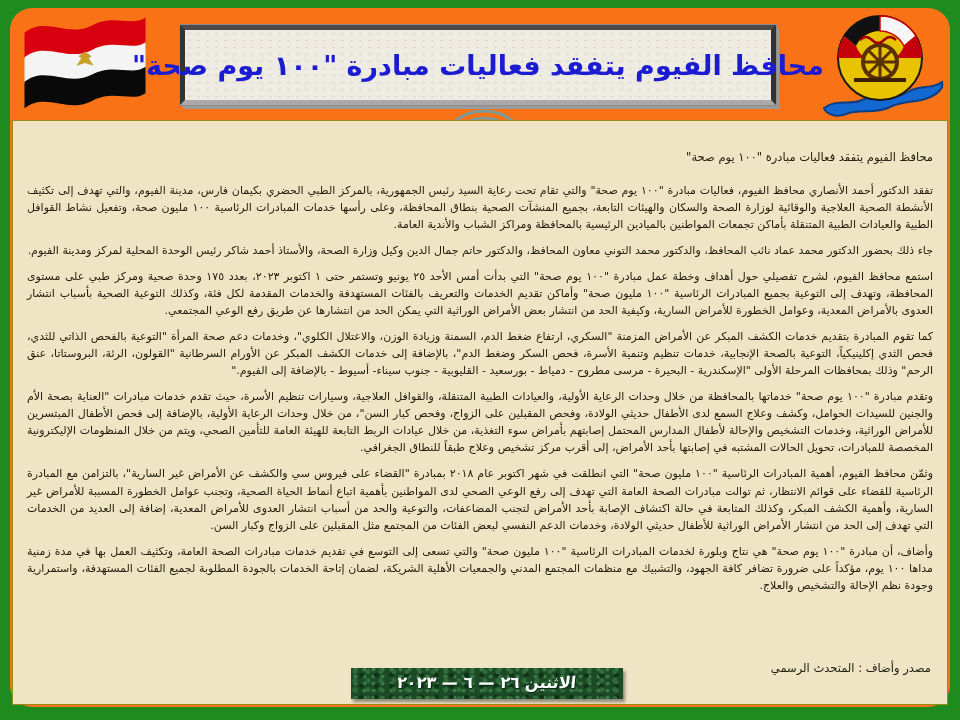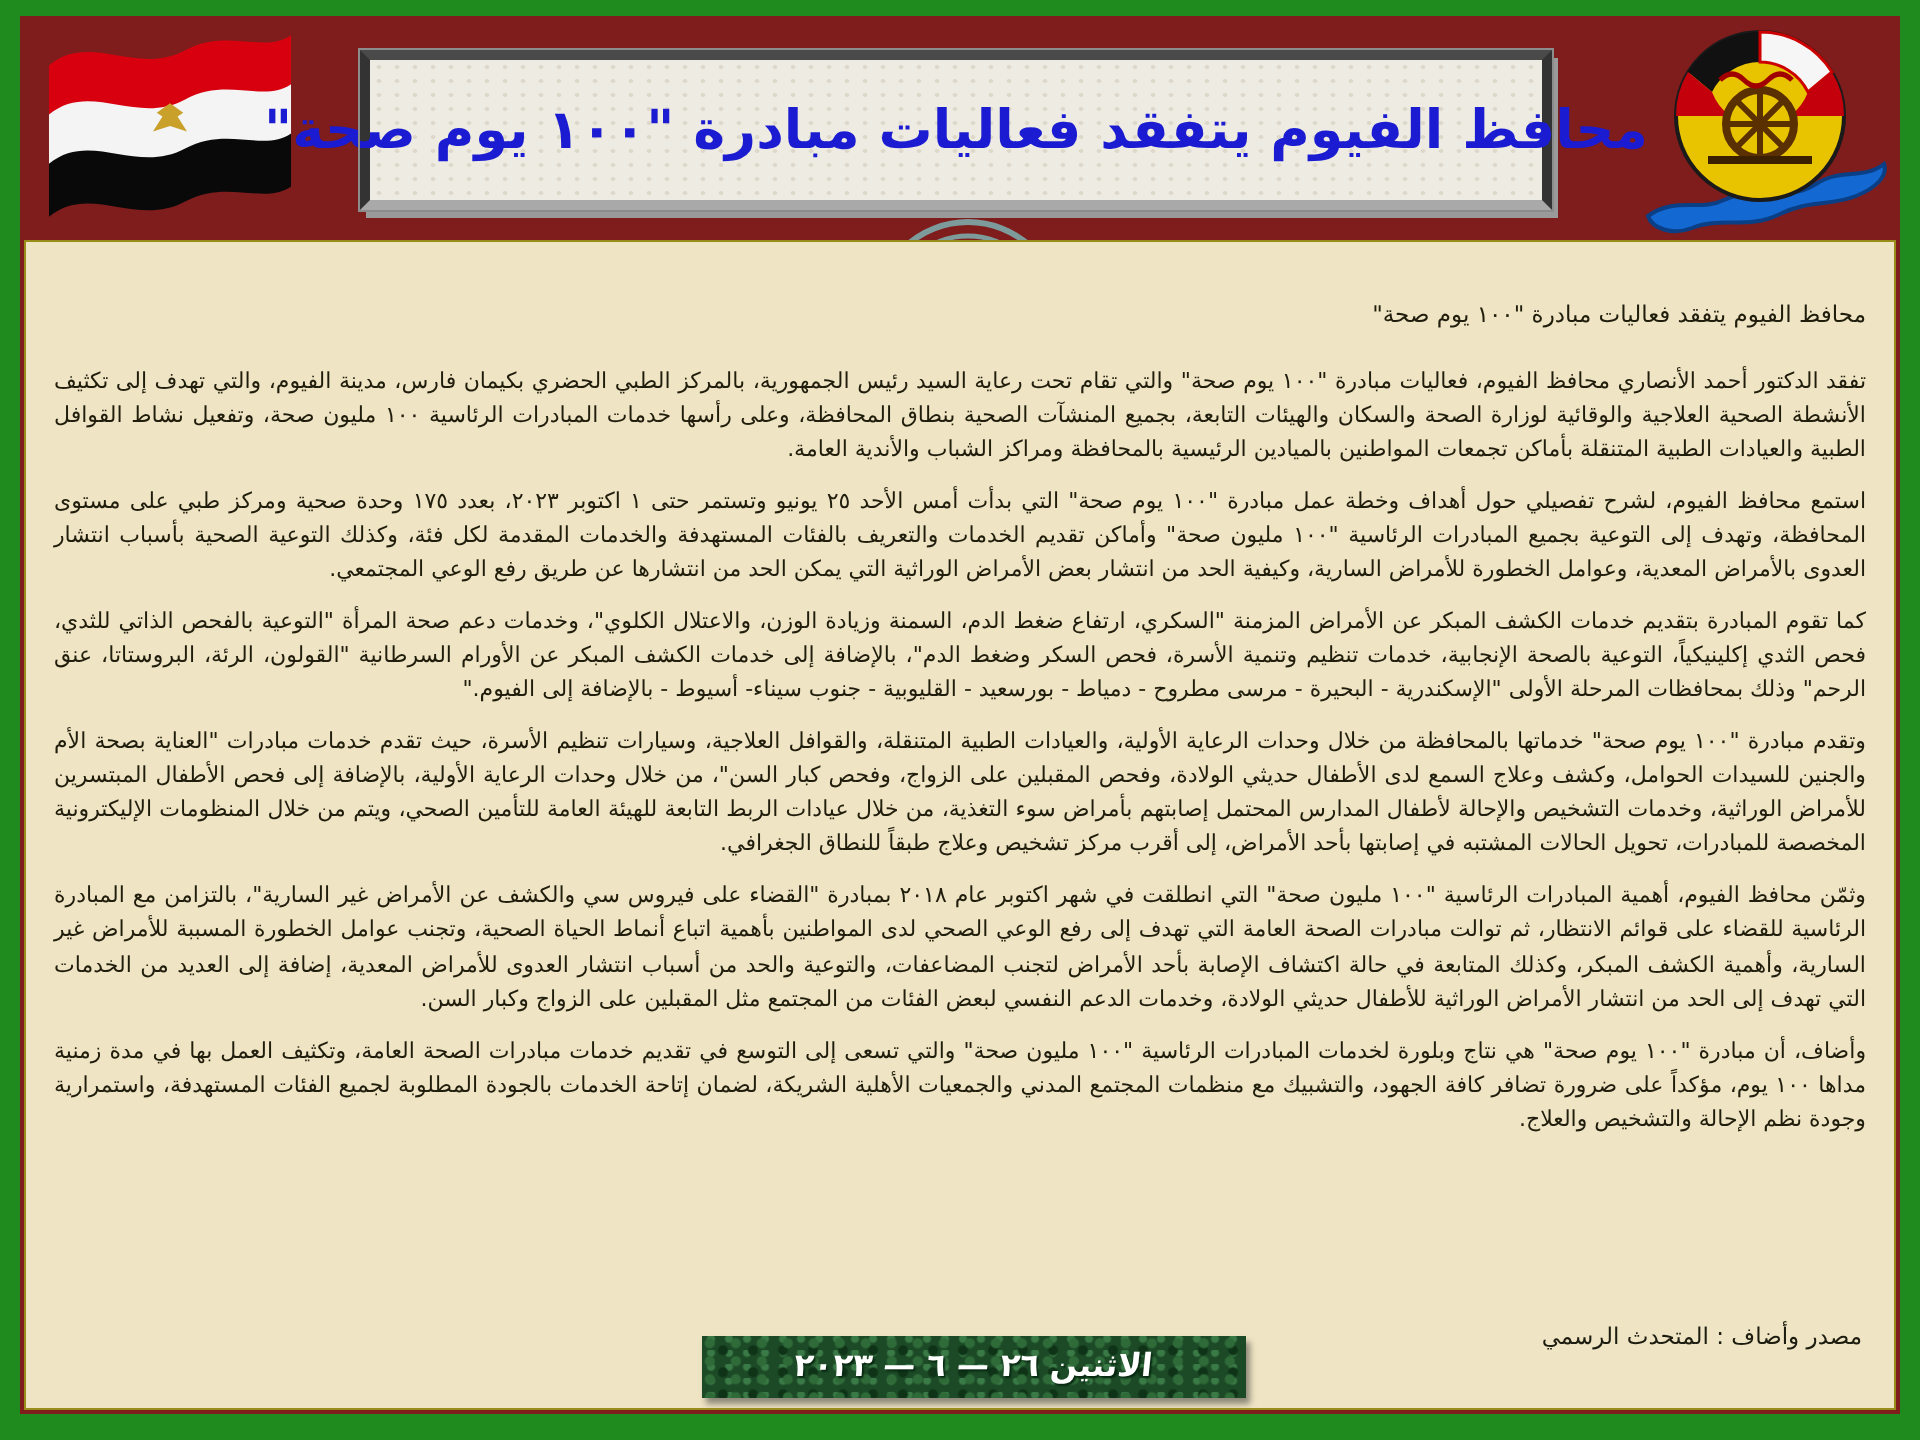--- a/index.html
+++ b/index.html
@@ -8,21 +8,22 @@
     background:#cfcfcf;
   }
   .page{
     position:relative;
     width:960px;height:720px;
     background:#1f8b1f;            
     overflow:hidden;
   }
   .inner{
     position:absolute; top:8px; left:10px; right:10px; bottom:13px;
-    background:#7f1d1d;
+    background:#f97316;
+    border-radius:22px;
   }
   
   .flag{
     position:absolute; left:4px; top:2px; width:142px; height:104px;
   }
   .title-box{
     position:absolute; left:170px; top:17px; width:596px; height:80px;
     background:#edebe2;
     background-image:radial-gradient(#ddd8c9 1px, transparent 1.4px);
     background-size:9px 7px;
@@ -115,20 +116,21 @@
 
       <circle cx="64" cy="52" r="17" fill="none" stroke="#5a3000" stroke-width="4"></circle>
       <path d="M64,35 V69 M47,52 H81 M52,40 L76,64 M76,40 L52,64" stroke="#5a3000" stroke-width="3"></path>
       <path d="M38,70 H90" stroke="#3b2000" stroke-width="4"></path>
       <path d="M44,30 q6,-6 12,0 q6,6 12,0 q6,-6 12,0" fill="none" stroke="#a00000" stroke-width="2.5"></path>
     </svg>
 
     <div class="content">
       <p class="headline">محافظ الفيوم يتفقد فعاليات مبادرة "١٠٠ يوم صحة"</p>
       <p>تفقد الدكتور أحمد الأنصاري محافظ الفيوم، فعاليات مبادرة "١٠٠ يوم صحة" والتي تقام تحت رعاية السيد رئيس الجمهورية، بالمركز الطبي الحضري بكيمان فارس، مدينة الفيوم، والتي تهدف إلى تكثيف الأنشطة الصحية العلاجية والوقائية لوزارة الصحة والسكان والهيئات التابعة، بجميع المنشآت الصحية بنطاق المحافظة، وعلى رأسها خدمات المبادرات الرئاسية ١٠٠ مليون صحة، وتفعيل نشاط القوافل الطبية والعيادات الطبية المتنقلة بأماكن تجمعات المواطنين بالميادين الرئيسية بالمحافظة ومراكز الشباب والأندية العامة.</p>
+      <p>جاء ذلك بحضور الدكتور محمد عماد نائب المحافظ، والدكتور محمد التوني معاون المحافظ، والدكتور حاتم جمال الدين وكيل وزارة الصحة، والأستاذ أحمد شاكر رئيس الوحدة المحلية لمركز ومدينة الفيوم.</p>
       <p>استمع محافظ الفيوم، لشرح تفصيلي حول أهداف وخطة عمل مبادرة "١٠٠ يوم صحة" التي بدأت أمس الأحد ٢٥ يونيو وتستمر حتى ١ اكتوبر ٢٠٢٣، بعدد ١٧٥ وحدة صحية ومركز طبي على مستوى المحافظة، وتهدف إلى التوعية بجميع المبادرات الرئاسية "١٠٠ مليون صحة" وأماكن تقديم الخدمات والتعريف بالفئات المستهدفة والخدمات المقدمة لكل فئة، وكذلك التوعية الصحية بأسباب انتشار العدوى بالأمراض المعدية، وعوامل الخطورة للأمراض السارية، وكيفية الحد من انتشار بعض الأمراض الوراثية التي يمكن الحد من انتشارها عن طريق رفع الوعي المجتمعي.</p>
       <p>كما تقوم المبادرة بتقديم خدمات الكشف المبكر عن الأمراض المزمنة "السكري، ارتفاع ضغط الدم، السمنة وزيادة الوزن، والاعتلال الكلوي"، وخدمات دعم صحة المرأة "التوعية بالفحص الذاتي للثدي، فحص الثدي إكلينيكياً، التوعية بالصحة الإنجابية، خدمات تنظيم وتنمية الأسرة، فحص السكر وضغط الدم"، بالإضافة إلى خدمات الكشف المبكر عن الأورام السرطانية "القولون، الرئة، البروستاتا، عنق الرحم" وذلك بمحافظات المرحلة الأولى "الإسكندرية - البحيرة - مرسى مطروح - دمياط - بورسعيد - القليوبية - جنوب سيناء- أسيوط - بالإضافة إلى الفيوم."</p>
       <p>وتقدم مبادرة "١٠٠ يوم صحة" خدماتها بالمحافظة من خلال وحدات الرعاية الأولية، والعيادات الطبية المتنقلة، والقوافل العلاجية، وسيارات تنظيم الأسرة، حيث تقدم خدمات مبادرات "العناية بصحة الأم والجنين للسيدات الحوامل، وكشف وعلاج السمع لدى الأطفال حديثي الولادة، وفحص المقبلين على الزواج، وفحص كبار السن"، من خلال وحدات الرعاية الأولية، بالإضافة إلى فحص الأطفال المبتسرين للأمراض الوراثية، وخدمات التشخيص والإحالة لأطفال المدارس المحتمل إصابتهم بأمراض سوء التغذية، من خلال عيادات الربط التابعة للهيئة العامة للتأمين الصحي، ويتم من خلال المنظومات الإليكترونية المخصصة للمبادرات، تحويل الحالات المشتبه في إصابتها بأحد الأمراض، إلى أقرب مركز تشخيص وعلاج طبقاً للنطاق الجغرافي.</p>
       <p>وثمّن محافظ الفيوم، أهمية المبادرات الرئاسية "١٠٠ مليون صحة" التي انطلقت في شهر اكتوبر عام ٢٠١٨ بمبادرة "القضاء على فيروس سي والكشف عن الأمراض غير السارية"، بالتزامن مع المبادرة الرئاسية للقضاء على قوائم الانتظار، ثم توالت مبادرات الصحة العامة التي تهدف إلى رفع الوعي الصحي لدى المواطنين بأهمية اتباع أنماط الحياة الصحية، وتجنب عوامل الخطورة المسببة للأمراض غير السارية، وأهمية الكشف المبكر، وكذلك المتابعة في حالة اكتشاف الإصابة بأحد الأمراض لتجنب المضاعفات، والتوعية والحد من أسباب انتشار العدوى للأمراض المعدية، إضافة إلى العديد من الخدمات التي تهدف إلى الحد من انتشار الأمراض الوراثية للأطفال حديثي الولادة، وخدمات الدعم النفسي لبعض الفئات من المجتمع مثل المقبلين على الزواج وكبار السن.</p>
       <p>وأضاف، أن مبادرة "١٠٠ يوم صحة" هي نتاج وبلورة لخدمات المبادرات الرئاسية "١٠٠ مليون صحة" والتي تسعى إلى التوسع في تقديم خدمات مبادرات الصحة العامة، وتكثيف العمل بها في مدة زمنية مداها ١٠٠ يوم، مؤكداً على ضرورة تضافر كافة الجهود، والتشبيك مع منظمات المجتمع المدني والجمعيات الأهلية الشريكة، لضمان إتاحة الخدمات بالجودة المطلوبة لجميع الفئات المستهدفة، واستمرارية وجودة نظم الإحالة والتشخيص والعلاج.</p>
 
       <div class="source-line">مصدر وأضاف : المتحدث الرسمي</div>
 
       <div class="date-banner">
         <span class="date-text">الاثنين ٢٦ — ٦ — ٢٠٢٣</span>

